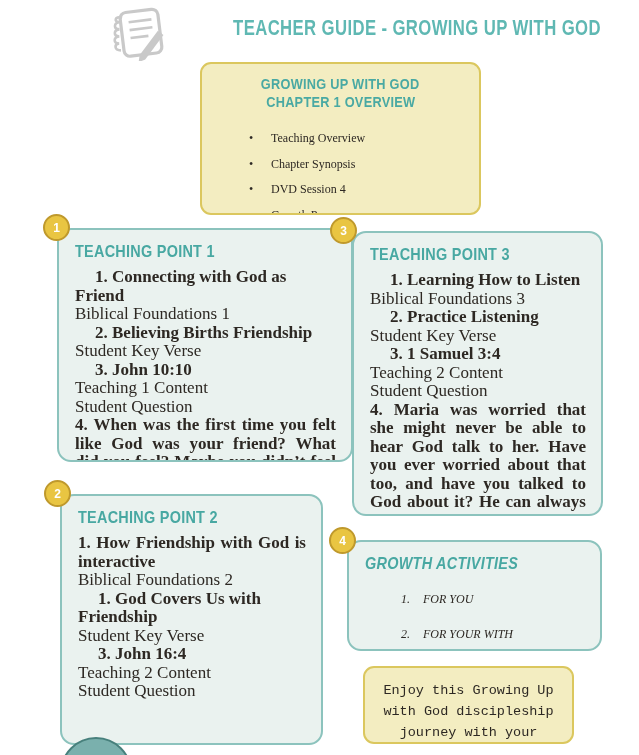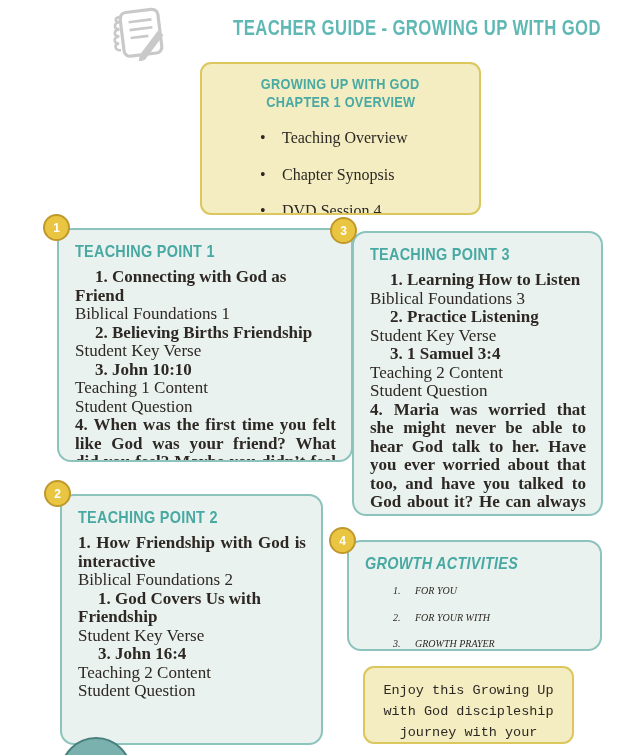--- a/index.html
+++ b/index.html
@@ -48,26 +48,26 @@
   .ov-title{
     margin-top:11px;text-align:center;
   }
   .ov-title .cond{
     display:inline-block;font-family:"Liberation Sans", sans-serif;font-weight:bold;
     font-size:14.5px;line-height:18px;color:#49a9a3;letter-spacing:0.3px;
     transform:scaleX(0.88);transform-origin:center;
   }
   .ov-bullets{margin:17px 0 0 42px;}
   .ov-bullets .bullet-item{
-    font-size:16px;line-height:20.5px;margin:16px;
+    font-size:12px;line-height:20.5px;margin:5px;
   }
   .ov-bullets .bullet-item::before{content:"•";display:inline-block;width:22px;}
   
   .ga-list{margin:6px 0 0 36px;}
-  .ga-row{font-size:10px;line-height:18.5px;margin:8px;}
+  .ga-row{font-size:12px;line-height:18.5px;margin:16px;}
   .ga-row .ga-num{display:inline-block;width:22px;}
   
   .closing-text{
     padding:12px 14px 0 14px;text-align:center;font-size:13.5px;line-height:21px;
   }
   
   .next-circle{
     position:absolute;left:60px;top:737px;width:72px;height:72px;border-radius:50%;
     background:#7ab0ad;border:2.5px solid #47807c;box-sizing:border-box;
   }

